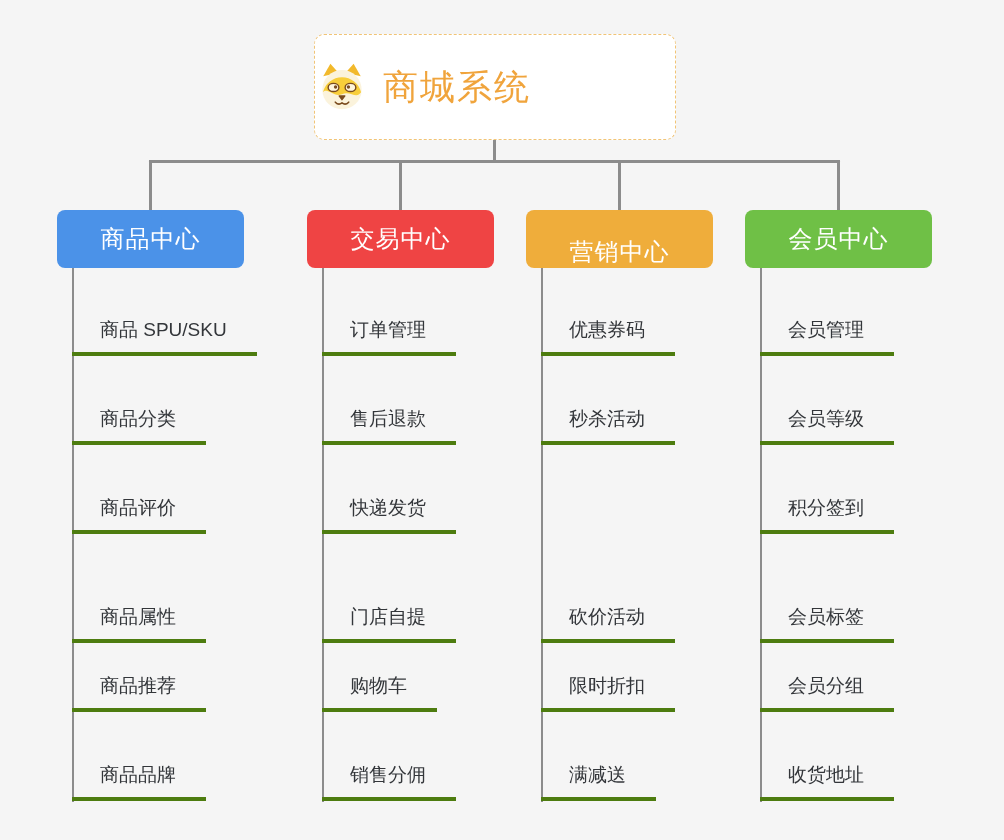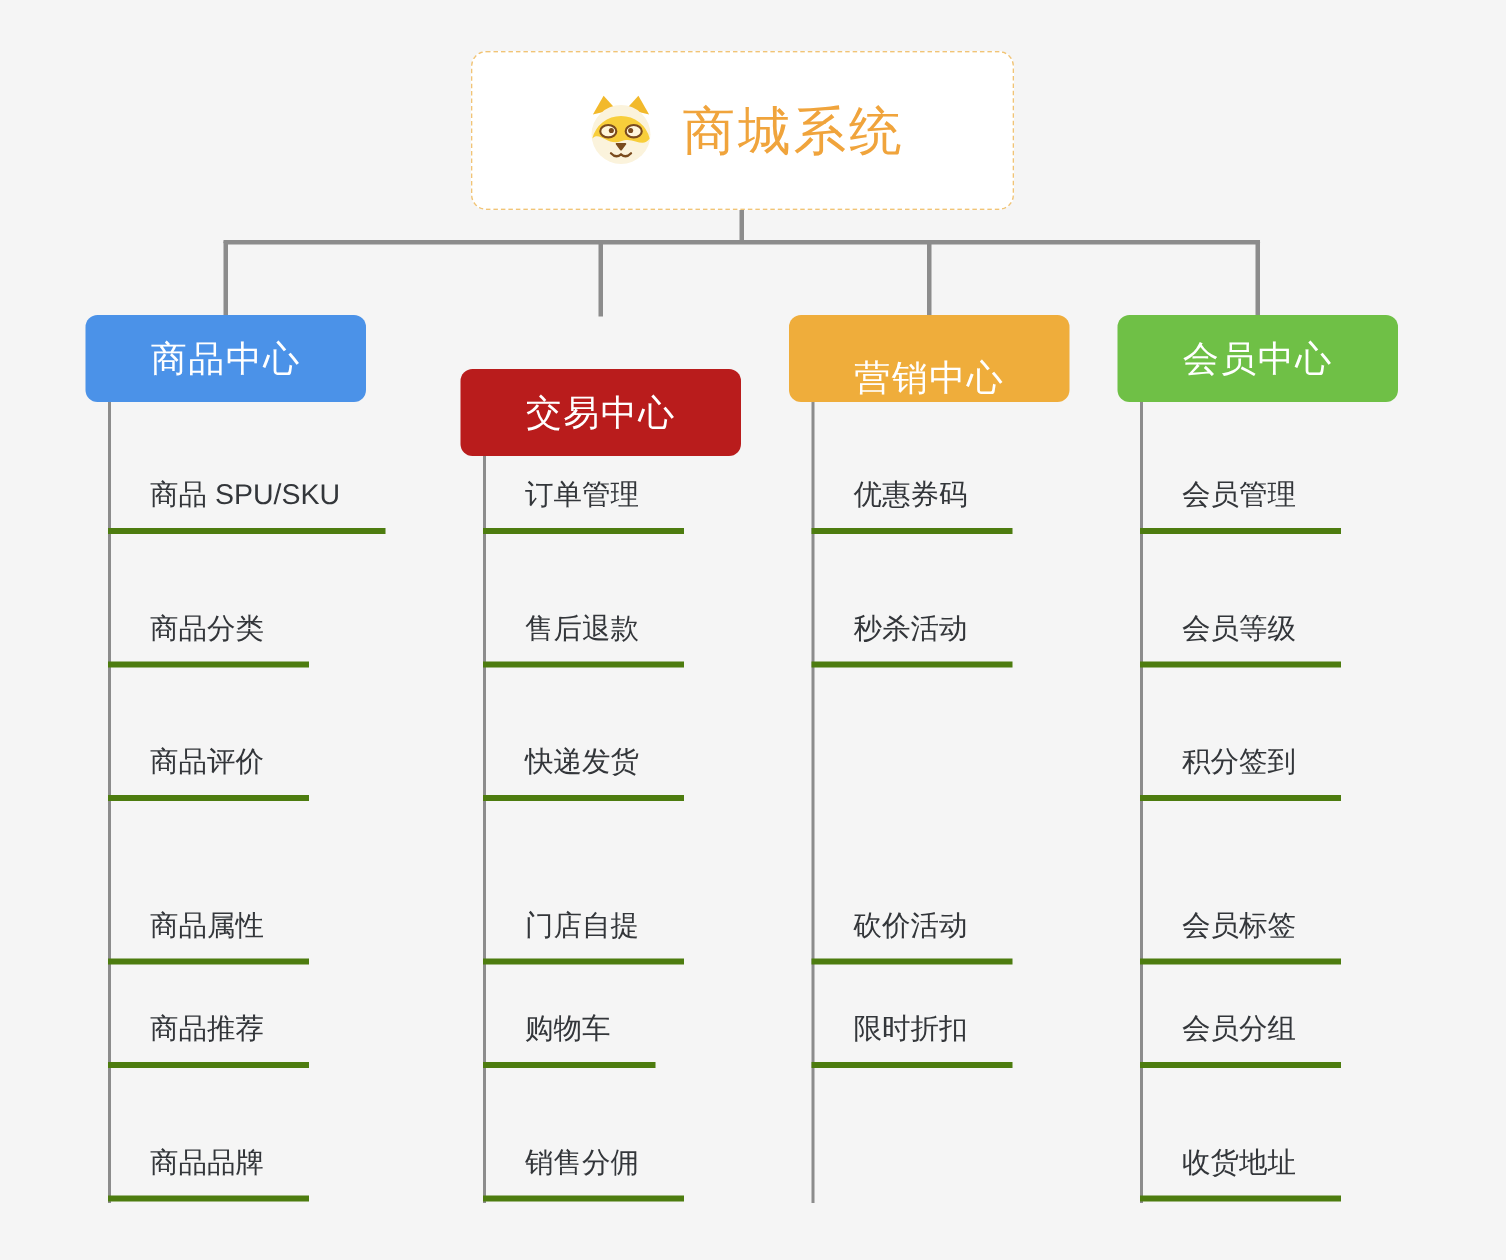--- a/index.html
+++ b/index.html
@@ -18,21 +18,21 @@
   .drop{top:160px;width:3px;height:51px;}
   .drop.d0{left:149px}.drop.d1{left:399px}.drop.d2{left:618px}.drop.d3{left:837px}
   .trunk{top:268px;width:2px;height:534px;}
   .trunk.t0{left:72px}.trunk.t1{left:322px}.trunk.t2{left:541px}.trunk.t3{left:760px}
 
   
   .root{
     position:absolute;left:314px;top:34px;width:362px;height:106px;
     background:#FFFFFF;border:1px dashed #F1C476;border-radius:10px;
     box-sizing:border-box;
-    display:flex;align-items:center;justify-content:center;gap:14px;
+    display:flex;align-items:center;justify-content:flex-start;gap:14px;
   }
   .root-label{font-size:35px;letter-spacing:2px;font-weight:500;}
   .doge{width:54px;height:50px;display:block;}
 
   
   .branch{
     position:absolute;top:210px;width:187px;height:58px;border-radius:8px;
     display:flex;align-items:center;justify-content:center;
     color:#FFFFFF;font-size:24px;letter-spacing:1px;
   }
@@ -78,21 +78,21 @@
       <circle cx="37.2" cy="28" r="1.9" fill="#7A4B1E"></circle>
       <path d="M 26.8,38 h 6.4 l -3.2,4.2 Z" fill="#7A4B1E" stroke="#7A4B1E" stroke-width="1.5" stroke-linejoin="round"></path>
       <path d="M 22.5,45 Q 26.2,49 30,45.8 Q 33.8,49 37.5,45" fill="none" stroke="#7A4B1E" stroke-width="1.7" stroke-linecap="round"></path>
     </svg>
     <span class="root-label" style="color: rgb(240, 164, 60);">商城系统</span>
   </div>
 
   <div class="branch b0" style="background: rgb(75, 146, 232);">
     <span>商品中心</span>
   </div>
-  <div class="branch b1" style="background: #b91c1c; margin-top: 36px;">
+  <div class="branch b1" style="background: #ef4444;">
     <span>交易中心</span>
   </div>
   <div class="branch b2" style="background: rgb(239, 173, 59); align-items: flex-end;">
     <span>营销中心</span>
   </div>
   <div class="branch b3" style="background: rgb(111, 192, 70);">
     <span>会员中心</span>
   </div>
 
   <div class="child c0 r0">商品 SPU/SKU</div>
@@ -106,20 +106,21 @@
   <div class="child c1 r1">售后退款</div>
   <div class="child c1 r2">快递发货</div>
   <div class="child c1 r3">门店自提</div>
   <div class="child c1 r4">购物车</div>
   <div class="child c1 r5">销售分佣</div>
 
   <div class="child c2 r0">优惠券码</div>
   <div class="child c2 r1">秒杀活动</div>
   <div class="child c2 r3">砍价活动</div>
   <div class="child c2 r4">限时折扣</div>
+  <div class="child c2 r5">满减送</div>
 
   <div class="child c3 r0">会员管理</div>
   <div class="child c3 r1">会员等级</div>
   <div class="child c3 r2">积分签到</div>
   <div class="child c3 r3">会员标签</div>
   <div class="child c3 r4">会员分组</div>
   <div class="child c3 r5">收货地址</div>
 
 </div>
 

